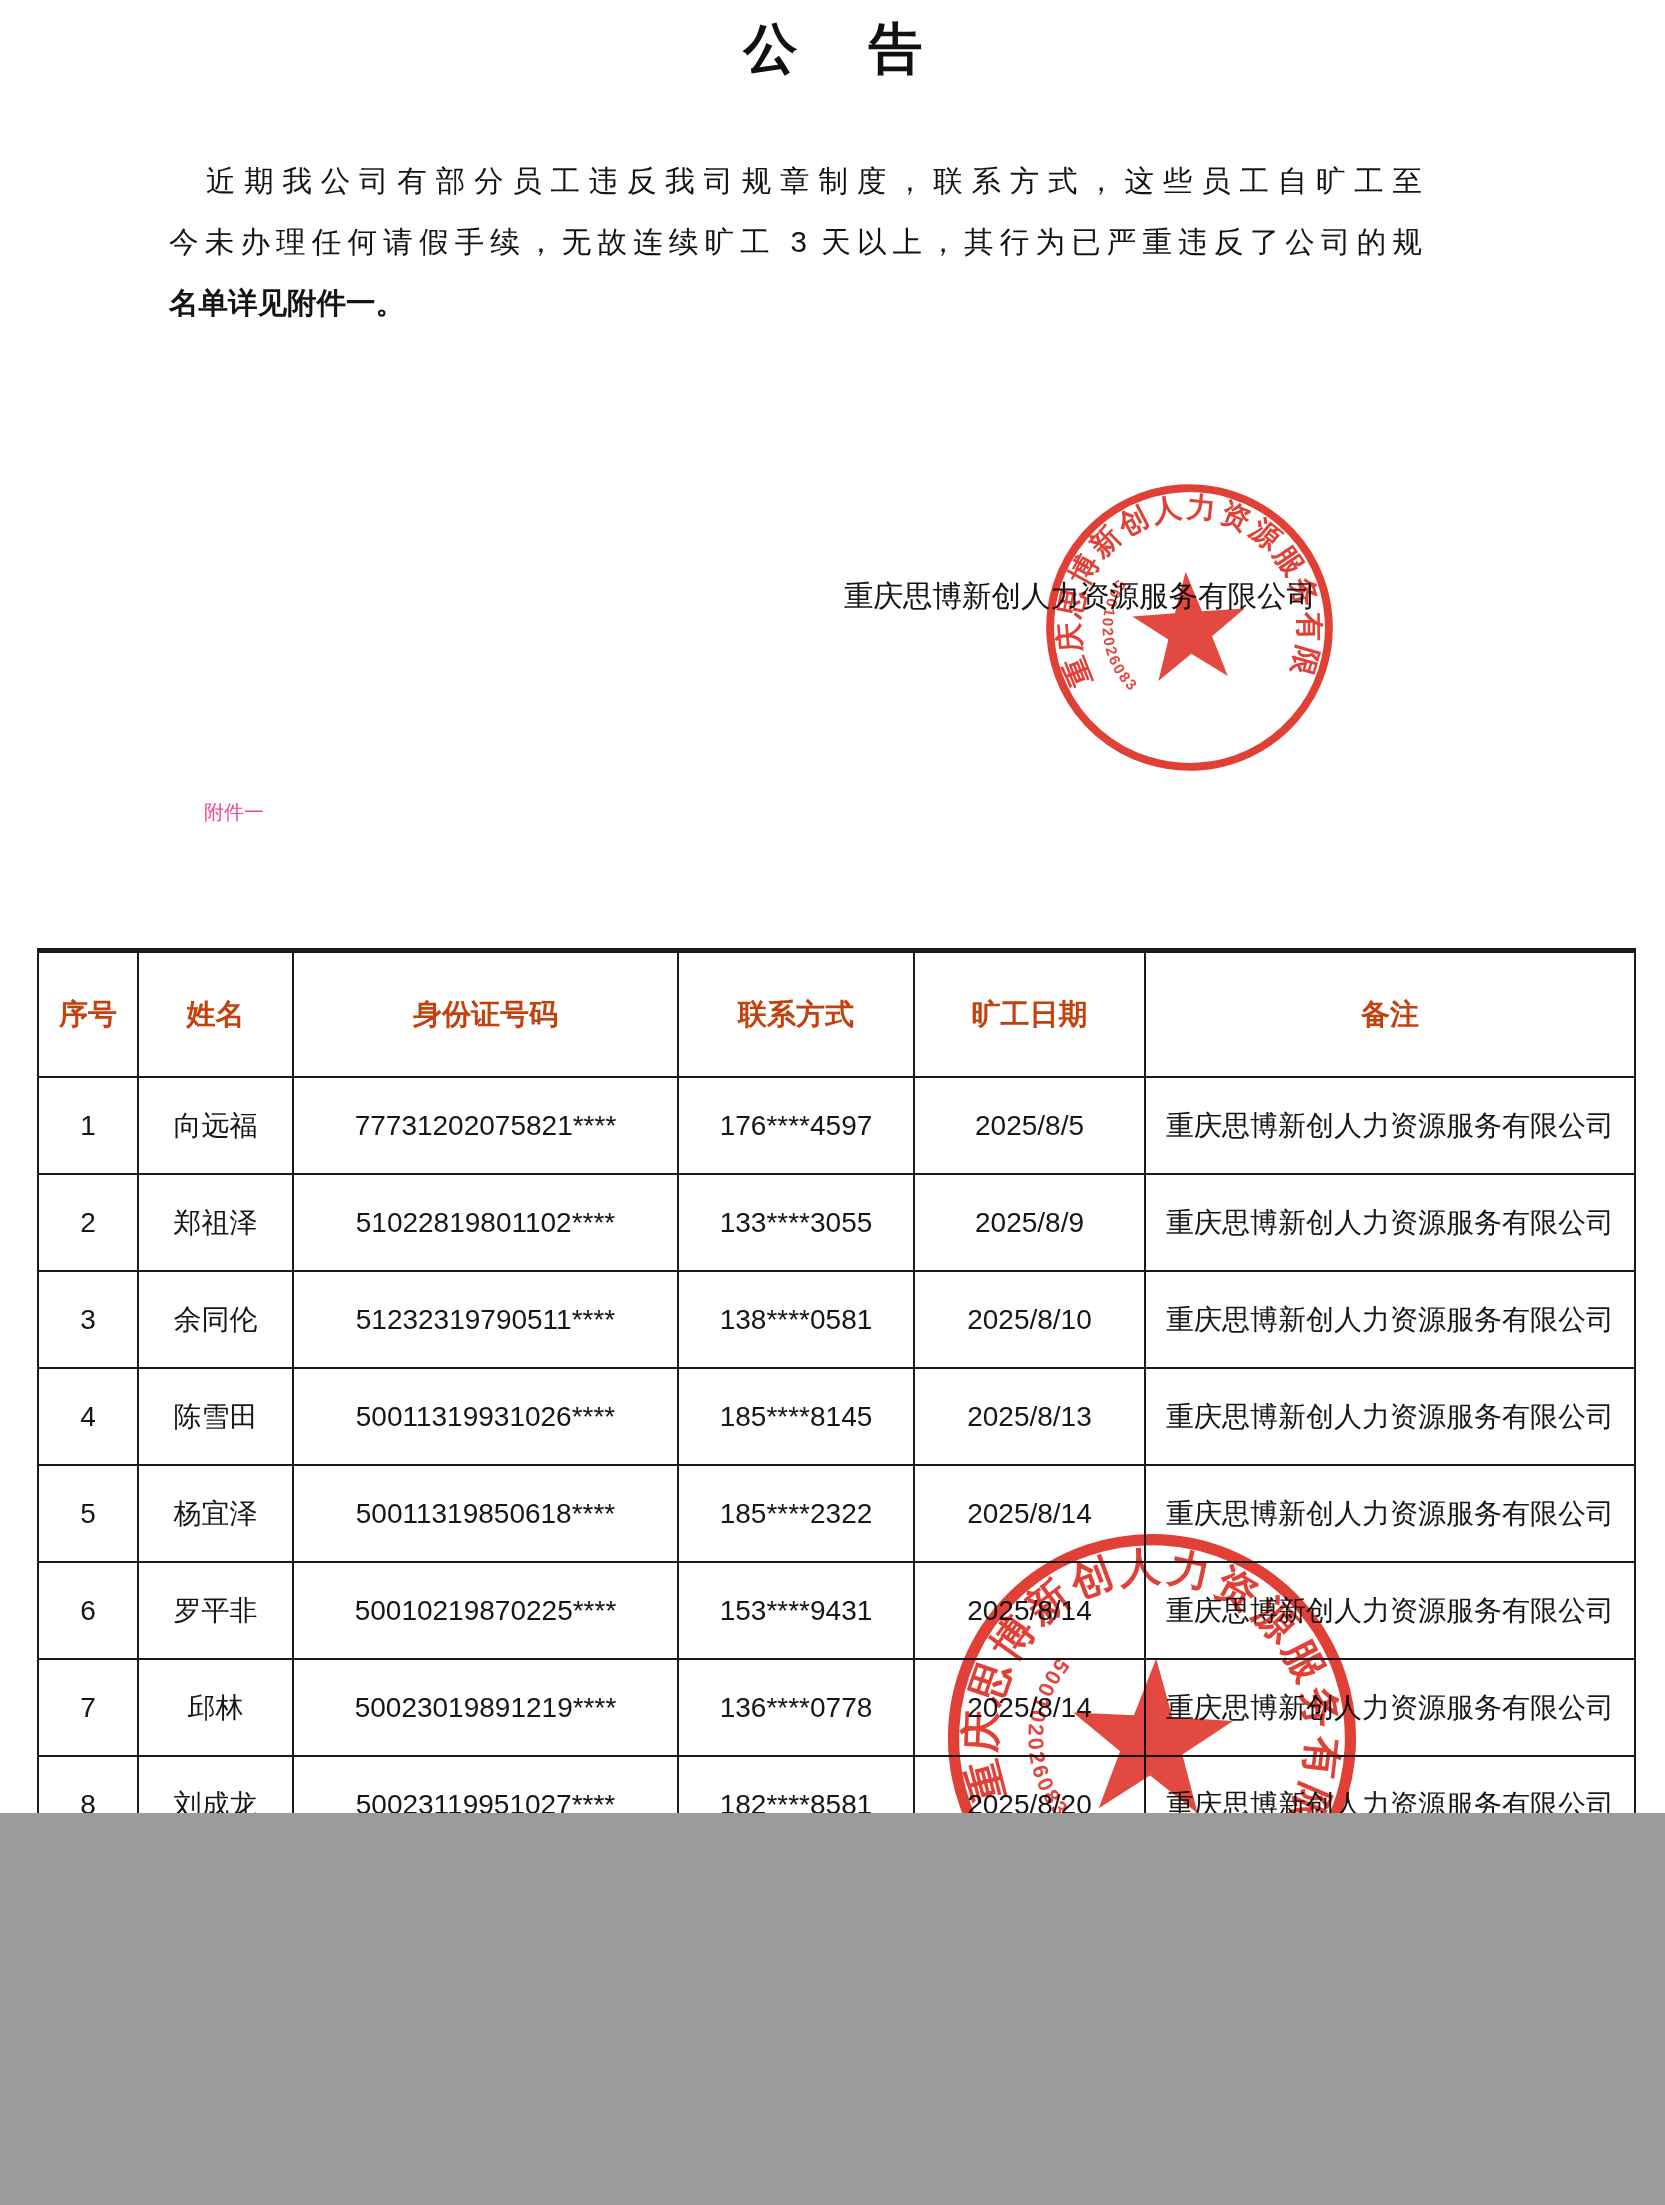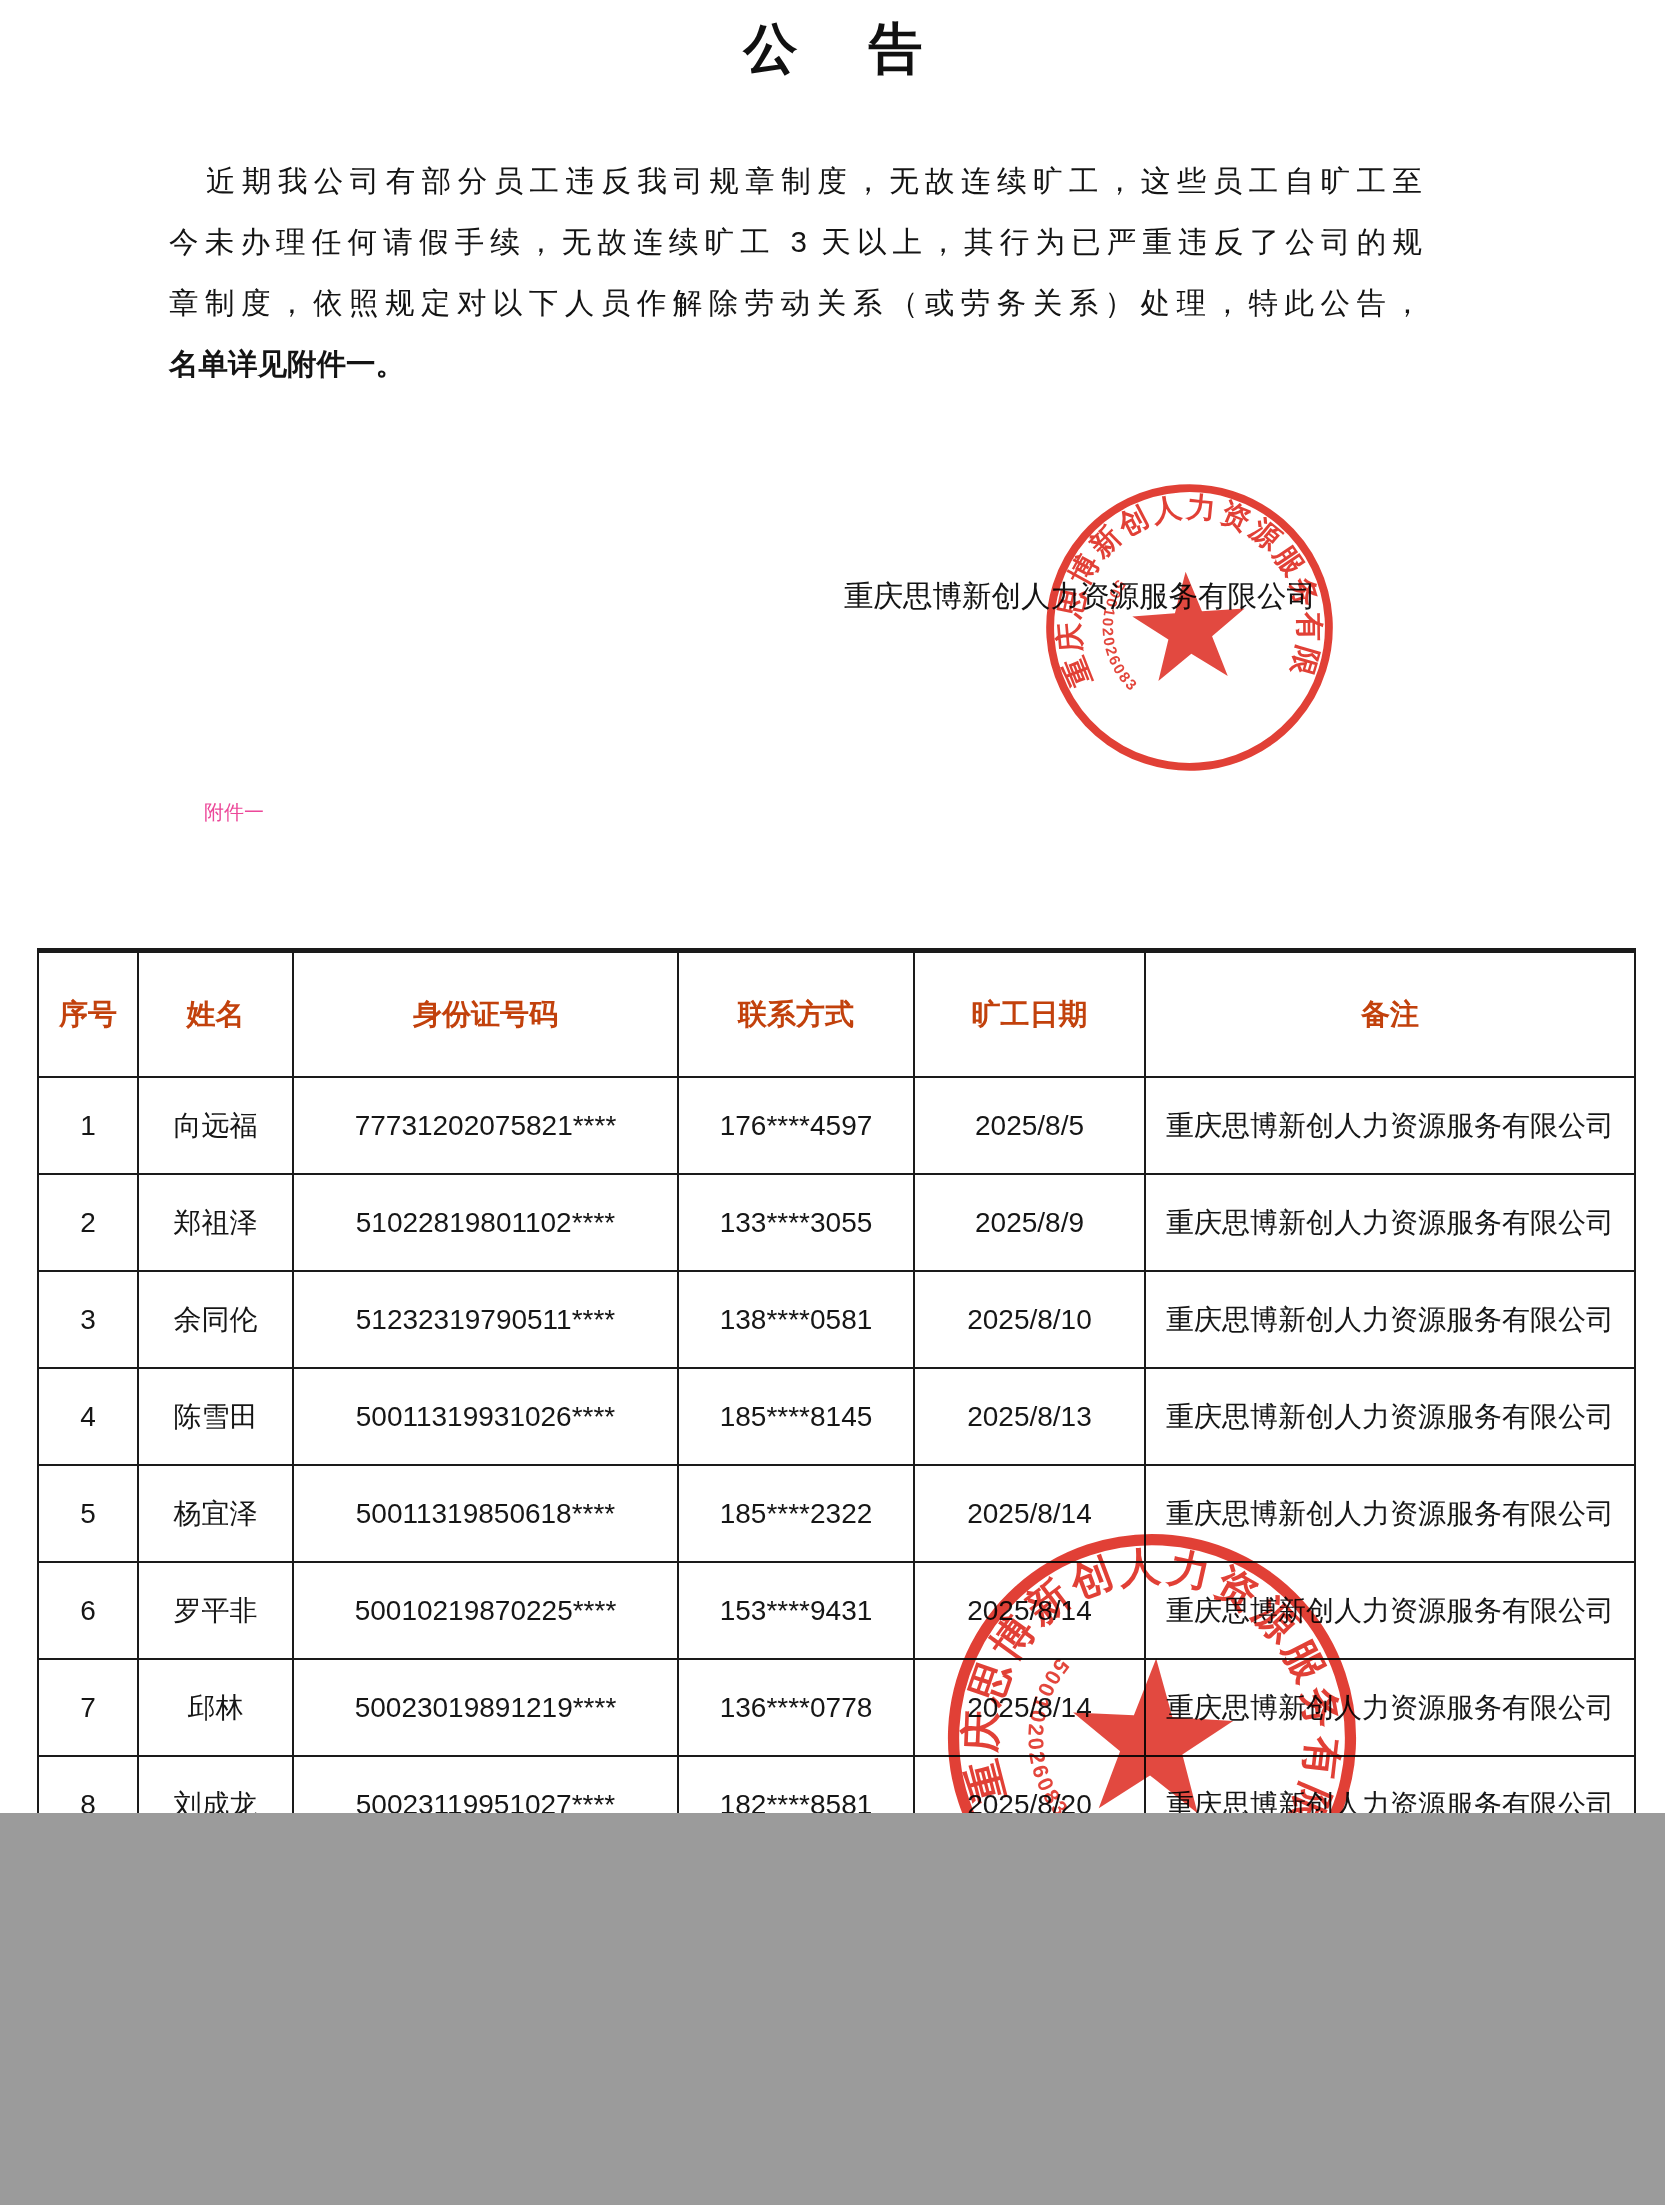--- a/index.html
+++ b/index.html
@@ -61,23 +61,22 @@
   .stamp text { font-family:"Liberation Sans", sans-serif; }
 </style>
 </head>
 <body>
 
 <div class="page">
 
   <div class="title">公 告</div>
 
   <div class="paragraph">
-      <div class="line indent">近期我公司有部分员工违反我司规章制度，无故连续旷工，这些员工自旷工至</div>
+      <div class="line indent">近期我公司有部分员工违反我司规章制度，联系方式，这些员工自旷工至</div>
       <div class="line">今未办理任何请假手续，无故连续旷工 3 天以上，其行为已严重违反了公司的规</div>
-      <div class="line">章制度，依照规定对以下人员作解除劳动关系（或劳务关系）处理，特此公告，</div>
       <div class="line last">名单详见附件一。</div>
     </div>
 
   <div class="sign-company">重庆思博新创人力资源服务有限公司</div>
 
   <div class="attachment">附件一</div>
 
   <table class="roster">
     <colgroup>
       <col style="width:100px">

